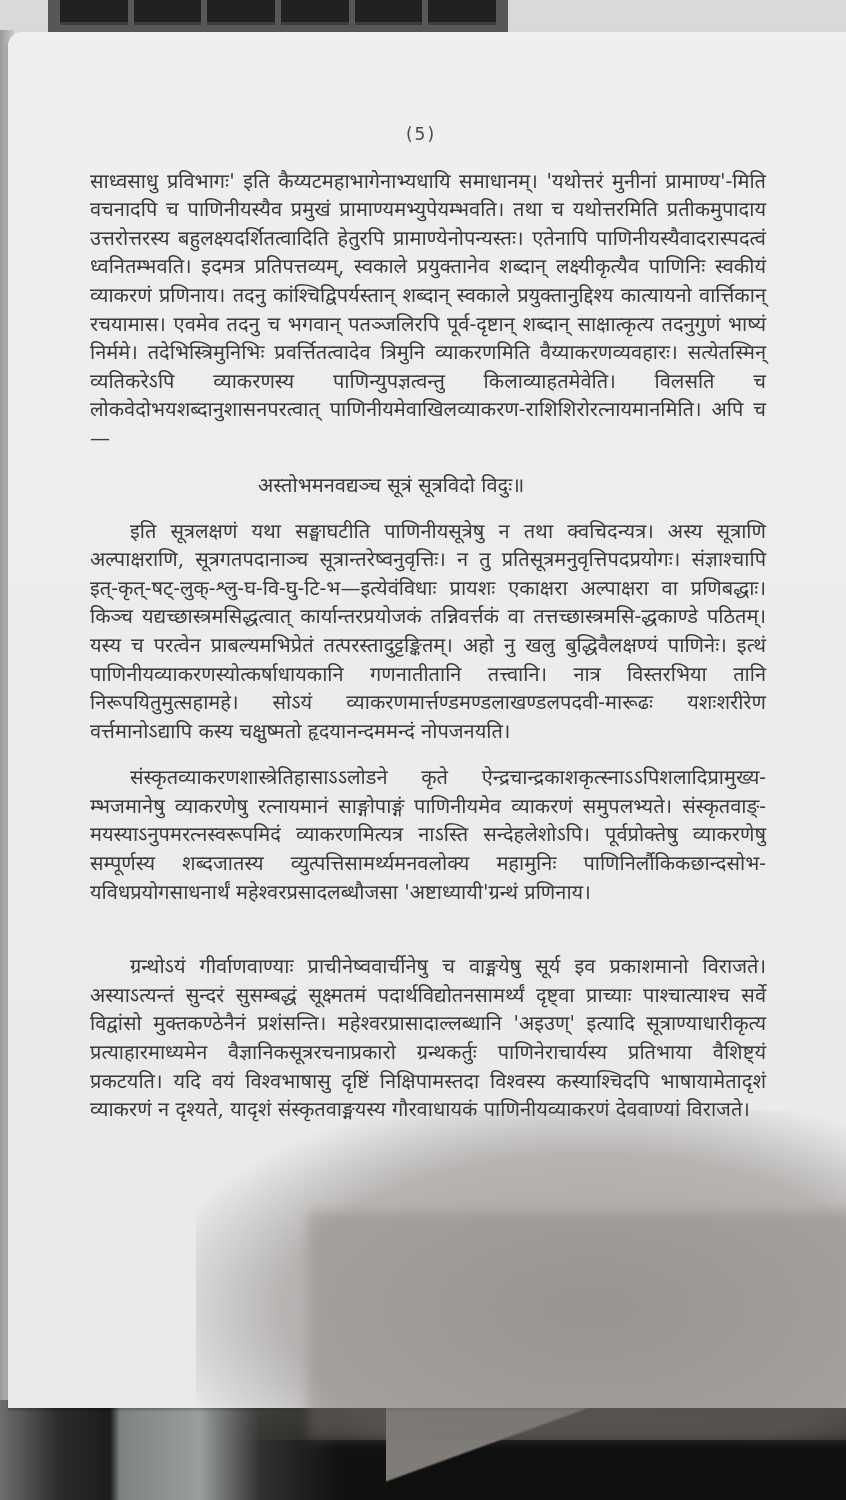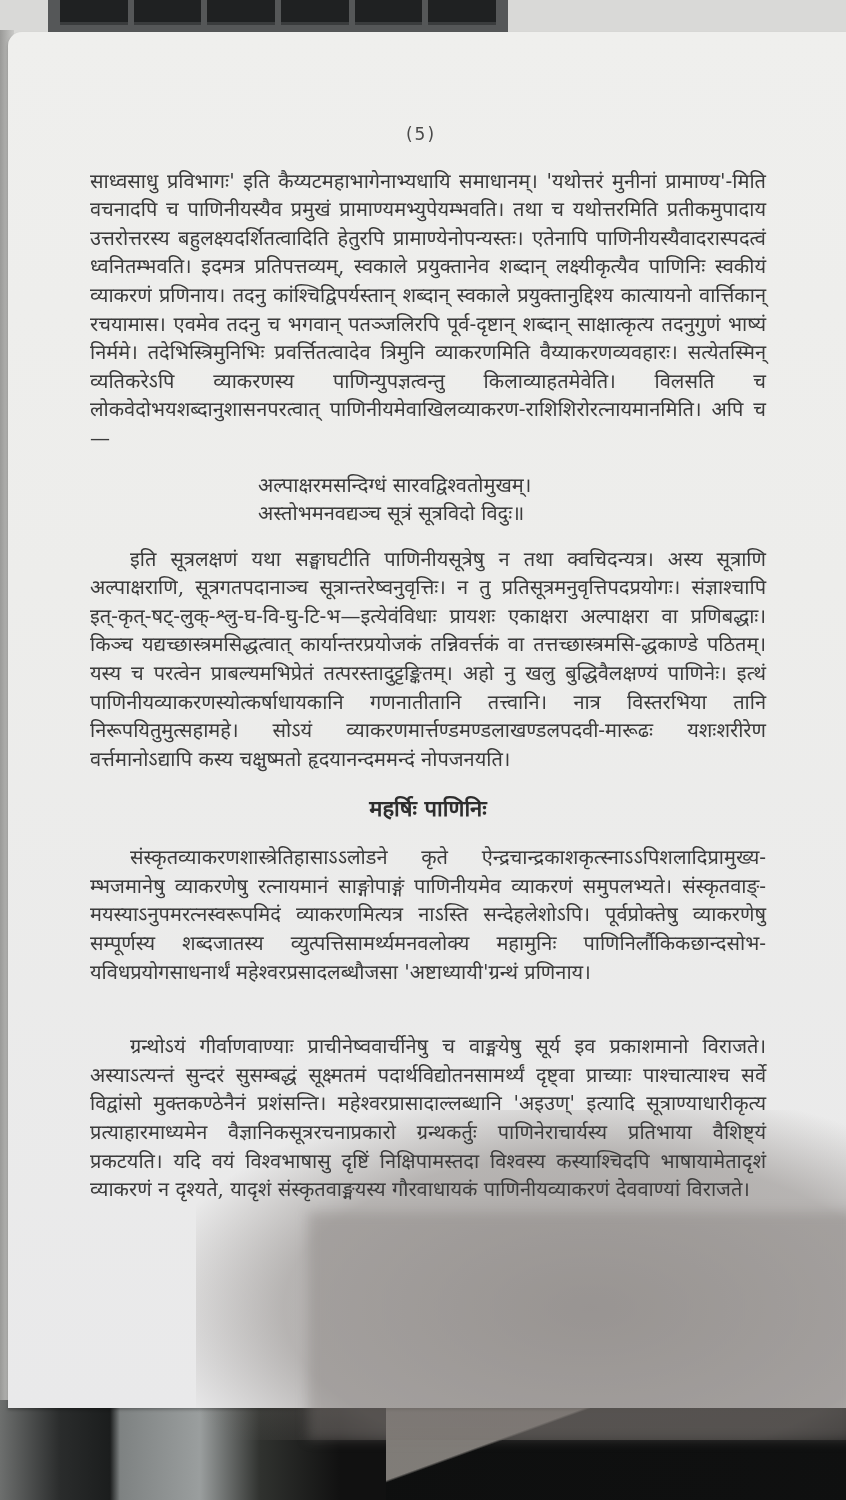--- a/index.html
+++ b/index.html
@@ -149,26 +149,24 @@
   <div class="shadow"></div>
   <div class="shadow-2"></div>
 </div>
 
 <div class="content">
   <div class="page-number">(5)</div>
 
   <p class="para">साध्वसाधु प्रविभागः' इति कैय्यटमहाभागेनाभ्यधायि समाधानम्। 'यथोत्तरं मुनीनां प्रामाण्य'-मिति वचनादपि च पाणिनीयस्यैव प्रमुखं प्रामाण्यमभ्युपेयम्भवति। तथा च यथोत्तरमिति प्रतीकमुपादाय उत्तरोत्तरस्य बहुलक्ष्यदर्शितत्वादिति हेतुरपि प्रामाण्येनोपन्यस्तः। एतेनापि पाणिनीयस्यैवादरास्पदत्वं ध्वनितम्भवति। इदमत्र प्रतिपत्तव्यम्, स्वकाले प्रयुक्तानेव शब्दान् लक्ष्यीकृत्यैव पाणिनिः स्वकीयं व्याकरणं प्रणिनाय। तदनु कांश्चिद्विपर्यस्तान् शब्दान् स्वकाले प्रयुक्तानुद्दिश्य कात्यायनो वार्त्तिकान् रचयामास। एवमेव तदनु च भगवान् पतञ्जलिरपि पूर्व-दृष्टान् शब्दान् साक्षात्कृत्य तदनुगुणं भाष्यं निर्ममे। तदेभिस्त्रिमुनिभिः प्रवर्त्तितत्वादेव त्रिमुनि व्याकरणमिति वैय्याकरणव्यवहारः। सत्येतस्मिन् व्यतिकरेऽपि व्याकरणस्य पाणिन्युपज्ञत्वन्तु किलाव्याहतमेवेति। विलसति च लोकवेदोभयशब्दानुशासनपरत्वात् पाणिनीयमेवाखिलव्याकरण-राशिशिरोरत्नायमानमिति। अपि च—</p>
 
   <div class="verse">
-    <span class="verse-line">अल्पाक्षरमसन्दिग्धं सारवद्विश्वतोमुखम्।</span>
     <span class="verse-line">अस्तोभमनवद्यञ्च सूत्रं सूत्रविदो विदुः॥</span>
   </div>
 
   <p class="para indent">इति सूत्रलक्षणं यथा सङ्घाघटीति पाणिनीयसूत्रेषु न तथा क्वचिदन्यत्र। अस्य सूत्राणि अल्पाक्षराणि, सूत्रगतपदानाञ्च सूत्रान्तरेष्वनुवृत्तिः। न तु प्रतिसूत्रमनुवृत्तिपदप्रयोगः। संज्ञाश्चापि इत्-कृत्-षट्-लुक्-श्लु-घ-वि-घु-टि-भ—इत्येवंविधाः प्रायशः एकाक्षरा अल्पाक्षरा वा प्रणिबद्धाः। किञ्च यद्यच्छास्त्रमसिद्धत्वात् कार्यान्तरप्रयोजकं तन्निवर्त्तकं वा तत्तच्छास्त्रमसि-द्धकाण्डे पठितम्। यस्य च परत्वेन प्राबल्यमभिप्रेतं तत्परस्तादुट्टङ्कितम्। अहो नु खलु बुद्धिवैलक्षण्यं पाणिनेः। इत्थं पाणिनीयव्याकरणस्योत्कर्षाधायकानि गणनातीतानि तत्त्वानि। नात्र विस्तरभिया तानि निरूपयितुमुत्सहामहे। सोऽयं व्याकरणमार्त्तण्डमण्डलाखण्डलपदवी-मारूढः यशःशरीरेण वर्त्तमानोऽद्यापि कस्य चक्षुष्मतो हृदयानन्दममन्दं नोपजनयति।</p>
 
-  <div class="heading">महर्षिः पाणिनिः</div>
 
   <p class="para indent">संस्कृतव्याकरणशास्त्रेतिहासाऽऽलोडने कृते ऐन्द्रचान्द्रकाशकृत्स्नाऽऽपिशलादिप्रामुख्य-म्भजमानेषु व्याकरणेषु रत्नायमानं साङ्गोपाङ्गं पाणिनीयमेव व्याकरणं समुपलभ्यते। संस्कृतवाङ्-मयस्याऽनुपमरत्नस्वरूपमिदं व्याकरणमित्यत्र नाऽस्ति सन्देहलेशोऽपि। पूर्वप्रोक्तेषु व्याकरणेषु सम्पूर्णस्य शब्दजातस्य व्युत्पत्तिसामर्थ्यमनवलोक्य महामुनिः पाणिनिर्लौकिकछान्दसोभ-यविधप्रयोगसाधनार्थं महेश्वरप्रसादलब्धौजसा 'अष्टाध्यायी'ग्रन्थं प्रणिनाय।</p>
 
   <div class="gap"></div>
 
   <p class="para indent">ग्रन्थोऽयं गीर्वाणवाण्याः प्राचीनेष्ववार्चीनेषु च वाङ्मयेषु सूर्य इव प्रकाशमानो विराजते। अस्याऽत्यन्तं सुन्दरं सुसम्बद्धं सूक्ष्मतमं पदार्थविद्योतनसामर्थ्यं दृष्ट्वा प्राच्याः पाश्चात्याश्च सर्वे विद्वांसो मुक्तकण्ठेनैनं प्रशंसन्ति। महेश्वरप्रासादाल्लब्धानि 'अइउण्' इत्यादि सूत्राण्याधारीकृत्य प्रत्याहारमाध्यमेन वैज्ञानिकसूत्ररचनाप्रकारो ग्रन्थकर्तुः पाणिनेराचार्यस्य प्रतिभाया वैशिष्ट्यं प्रकटयति। यदि वयं विश्वभाषासु दृष्टिं निक्षिपामस्तदा विश्वस्य कस्याश्चिदपि भाषायामेतादृशं व्याकरणं न दृश्यते, यादृशं संस्कृतवाङ्मयस्य गौरवाधायकं पाणिनीयव्याकरणं देववाण्यां विराजते।</p>
 </div>
 
 </body></html>

